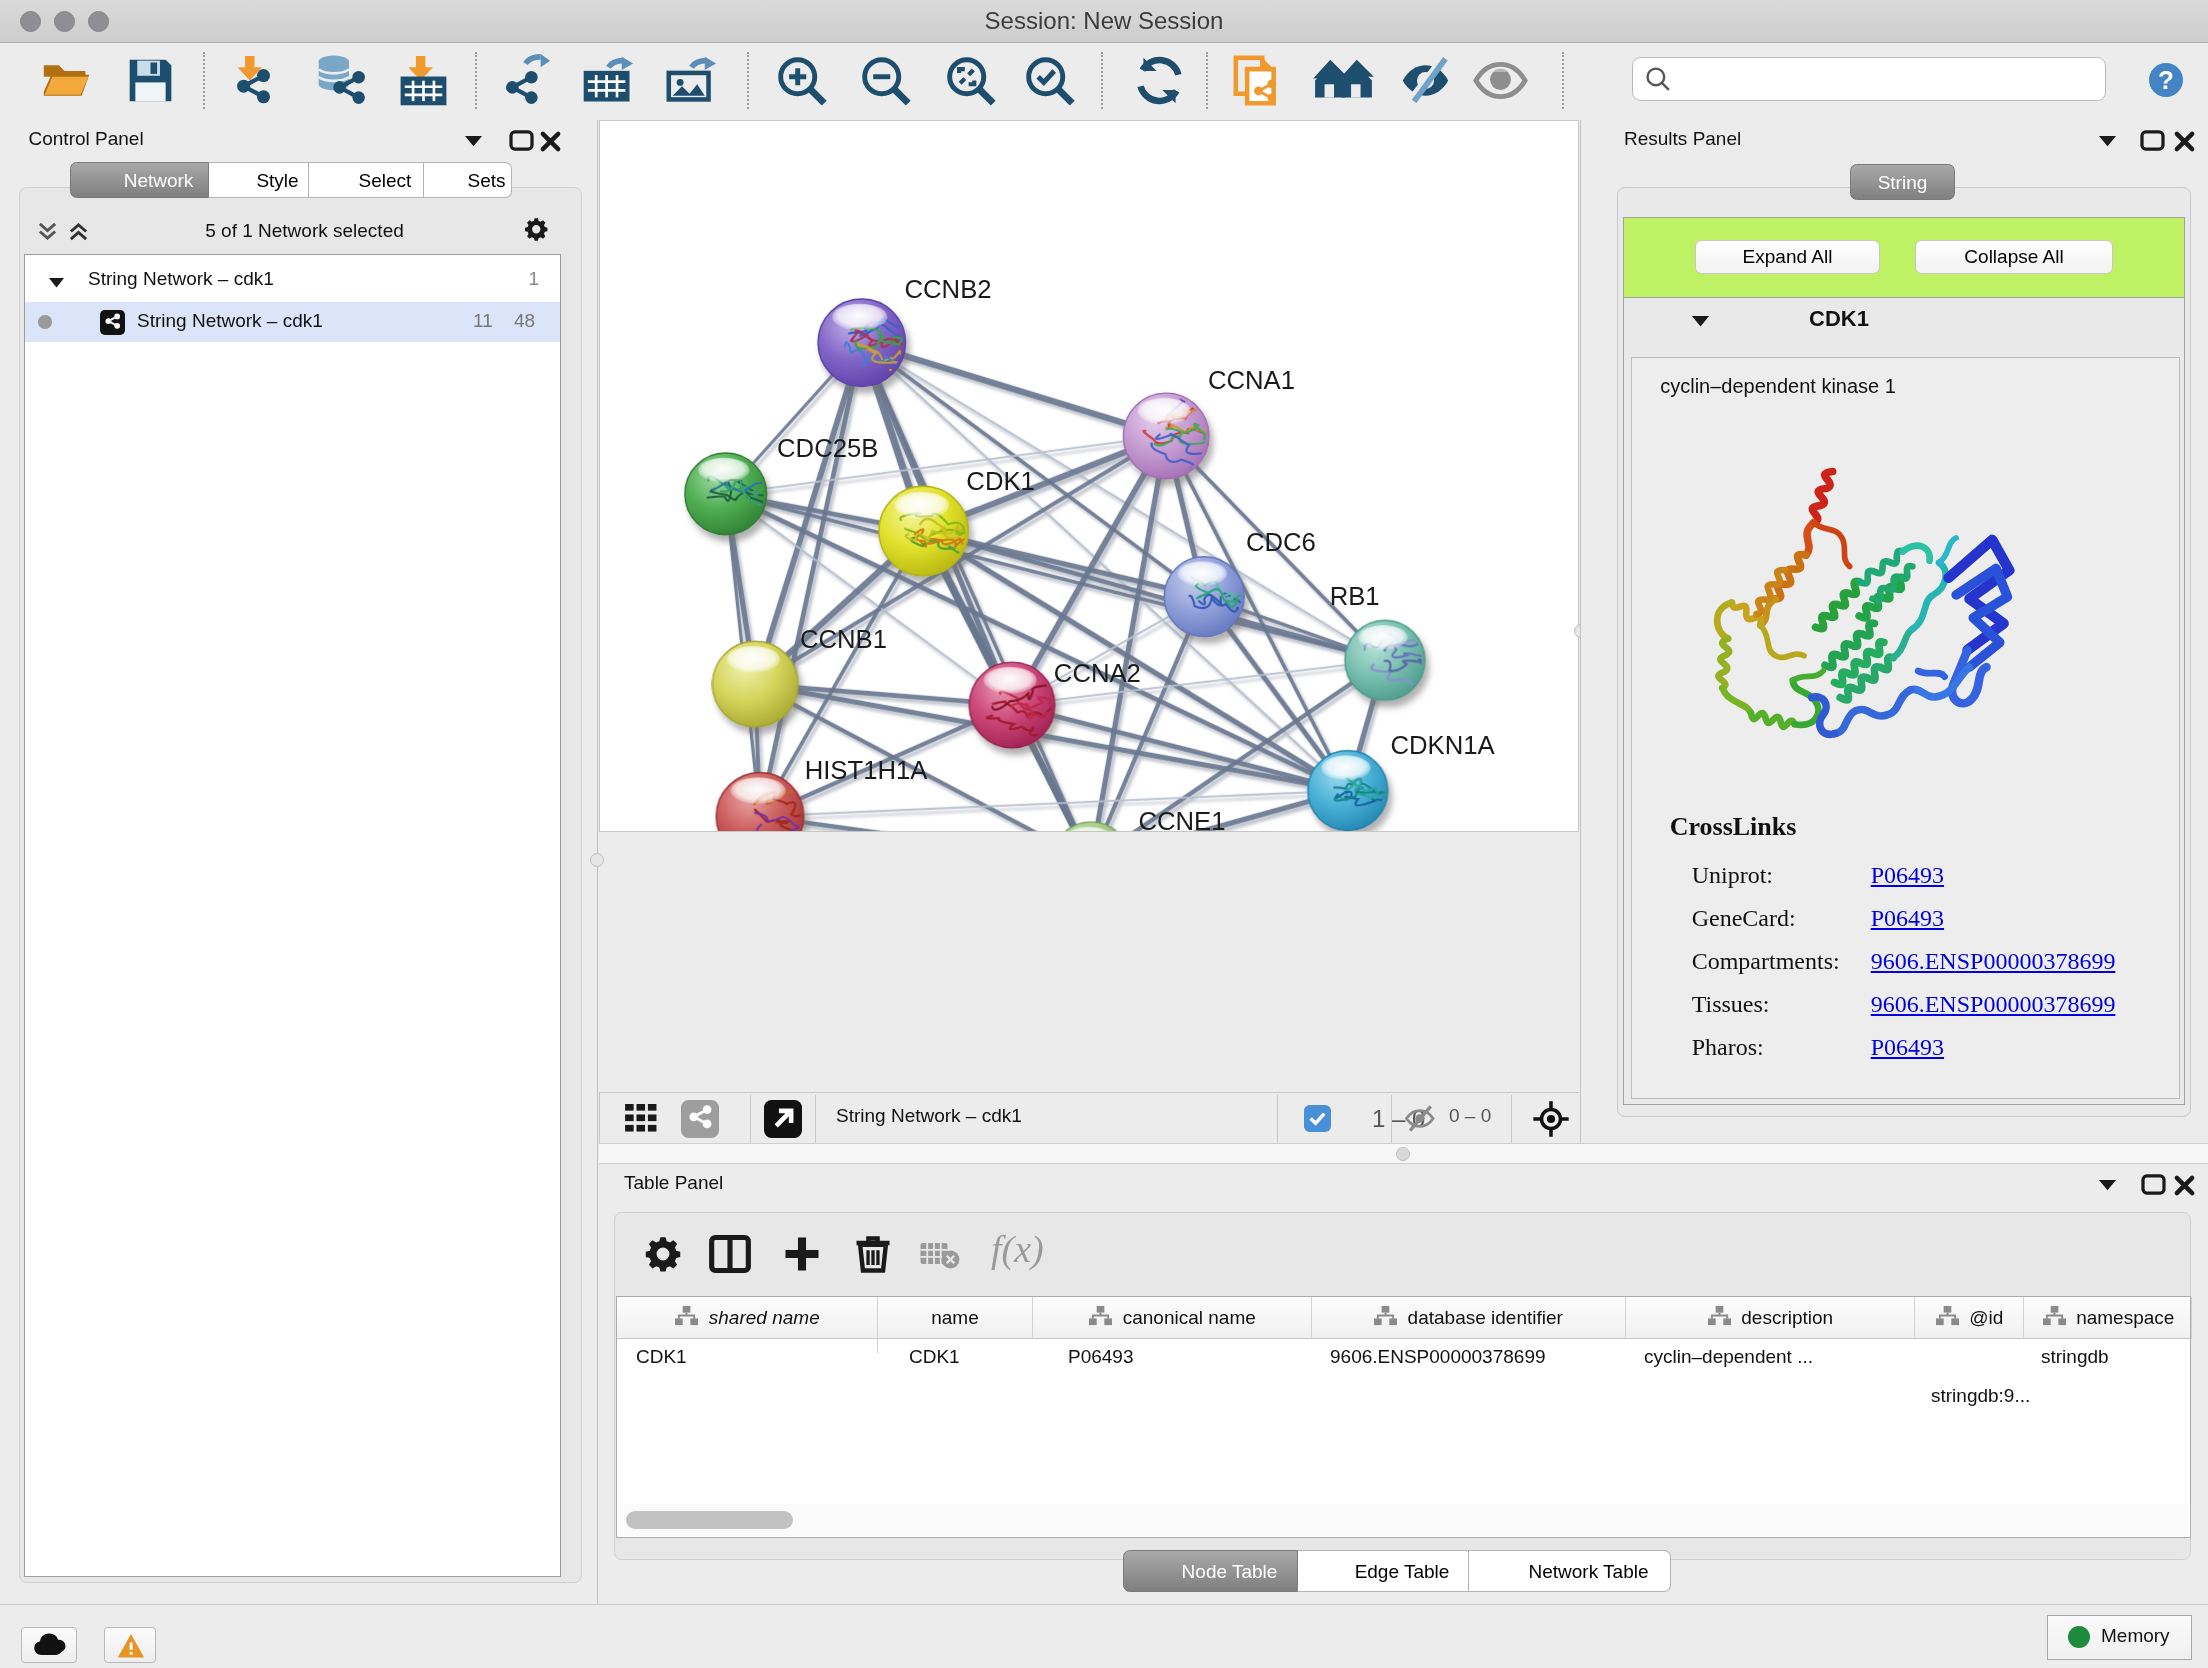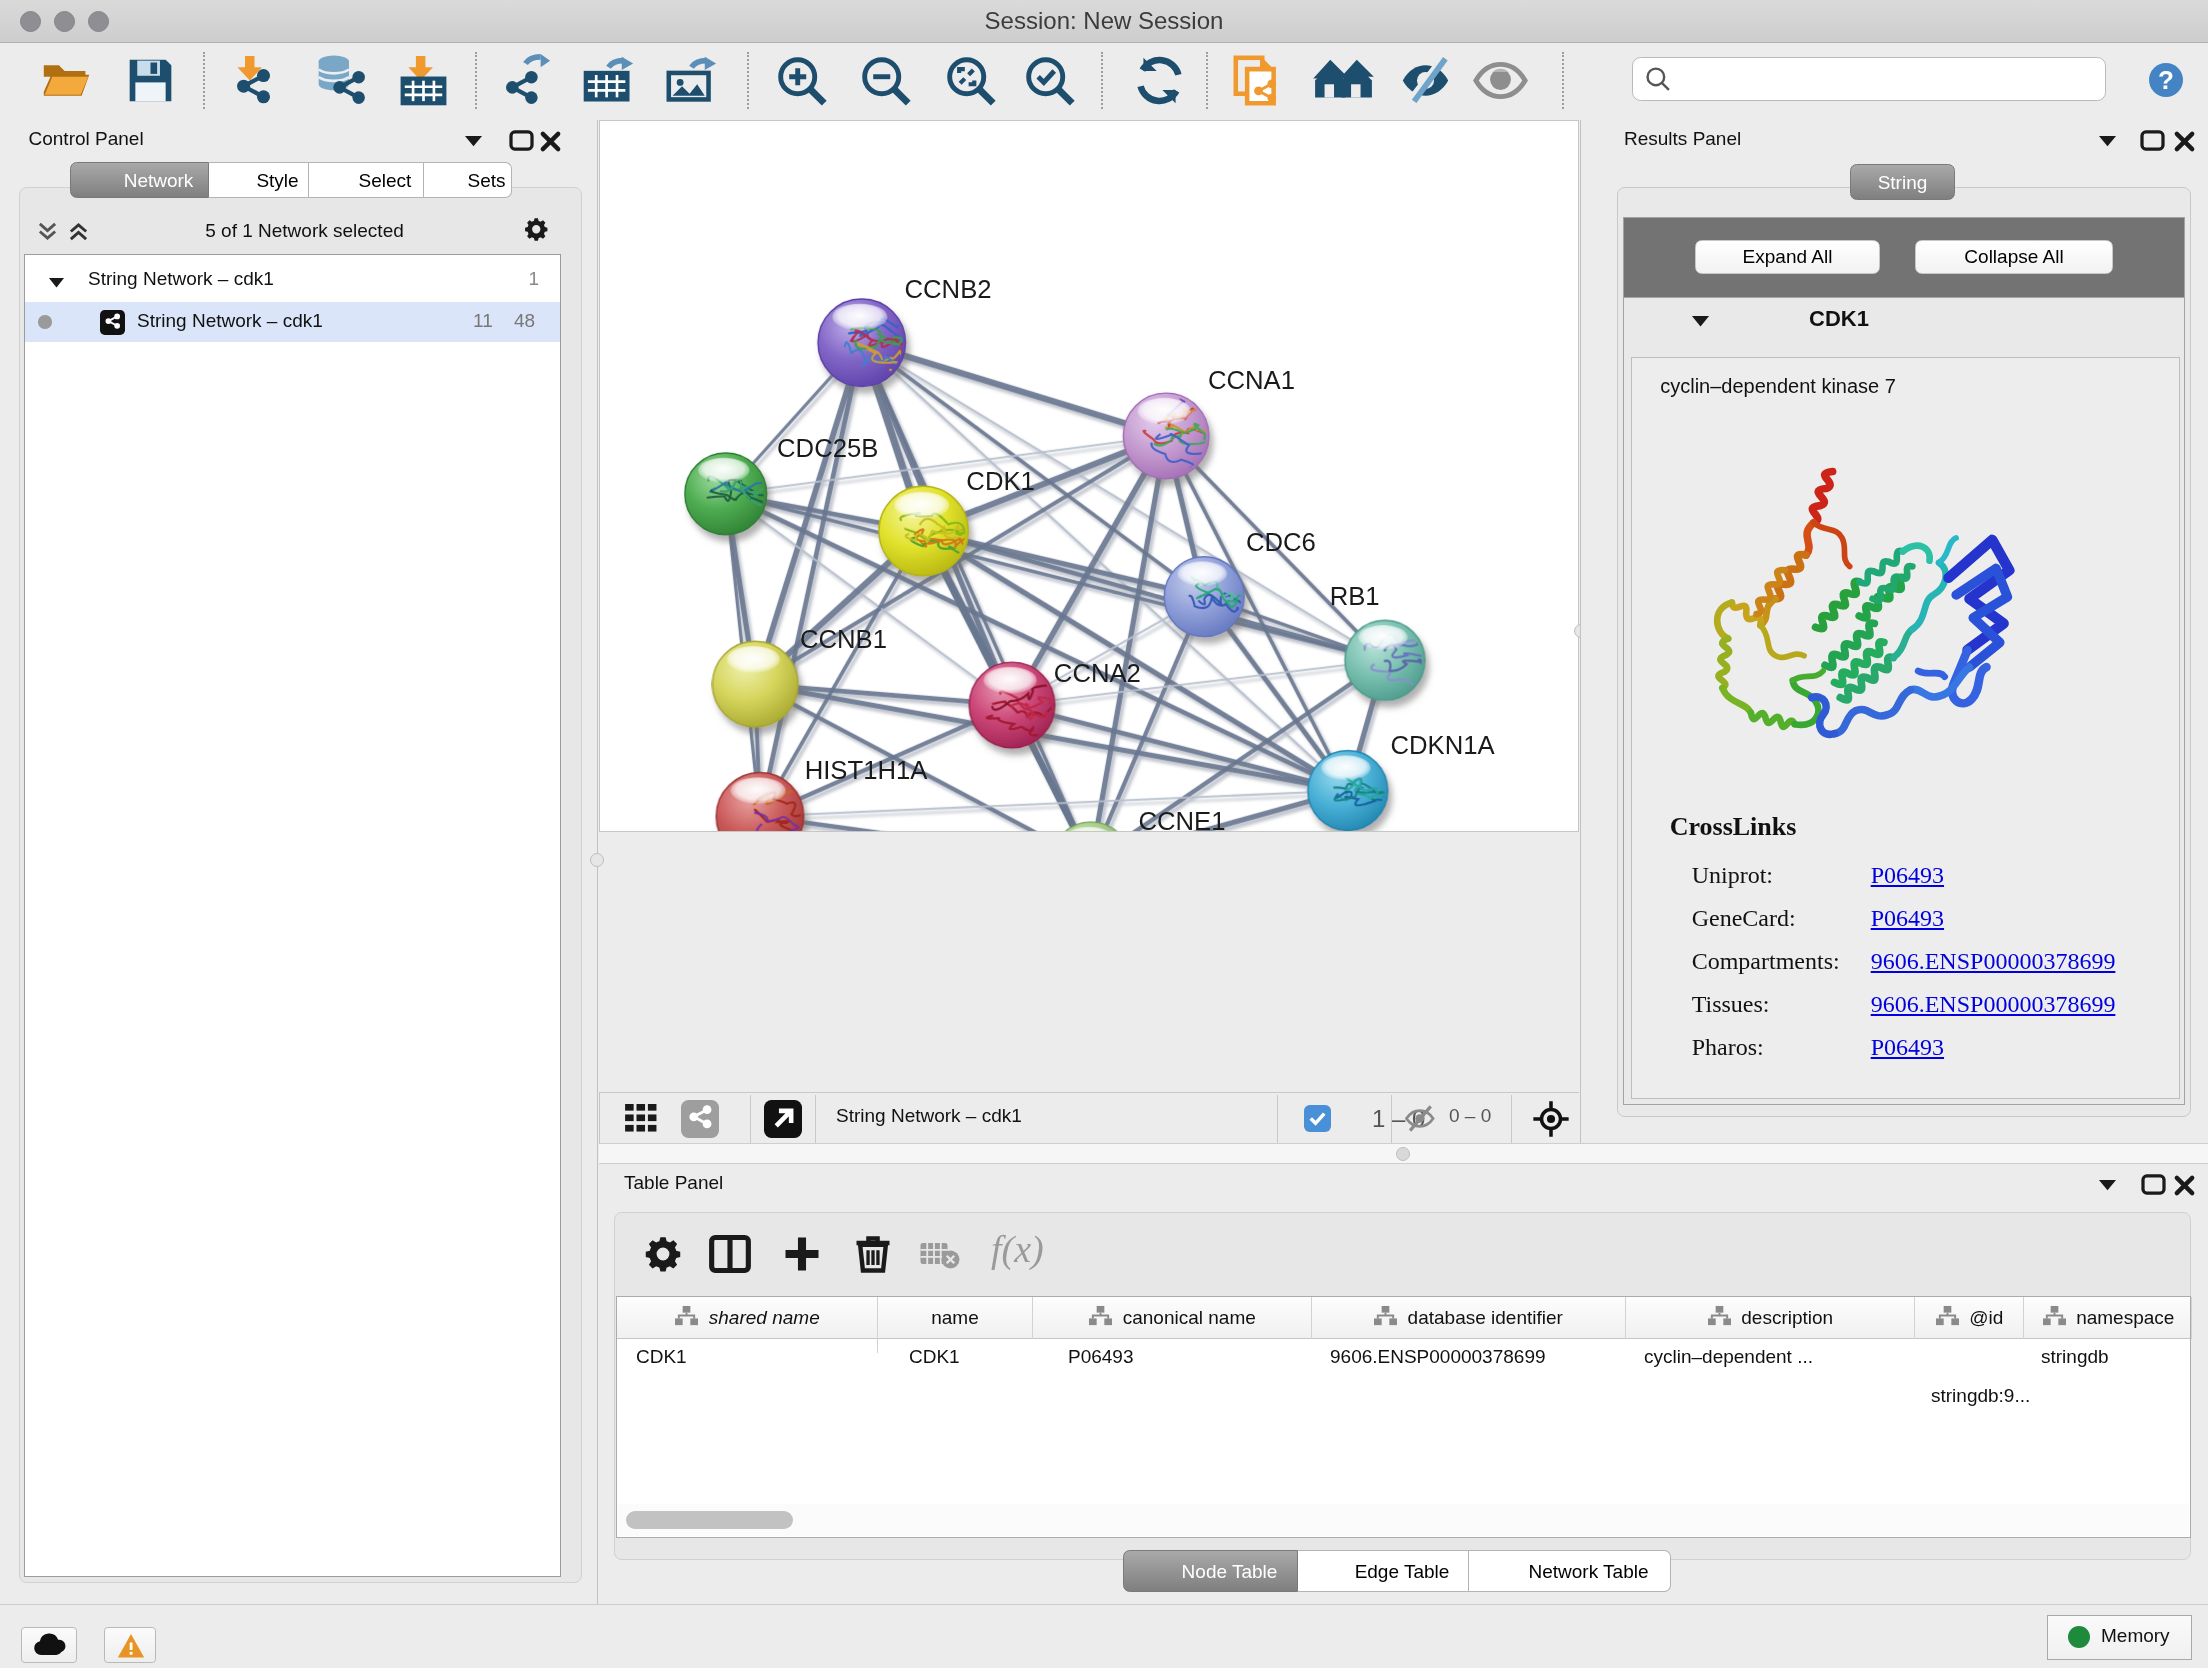--- a/index.html
+++ b/index.html
@@ -633,33 +633,33 @@
         <rect x="2" y="2" width="22" height="18" rx="4" fill="none" stroke="#1a1a1a" stroke-width="3.4"></rect>
       </svg>
     </div>
   <div class="abs" style="left:592px;top:9.5px;">
       <svg width="23" height="23" viewBox="0 0 24 24">
         <path d="M4 4l16 16M20 4L4 20" stroke="#1a1a1a" stroke-width="4.6" stroke-linecap="round"></path>
       </svg>
     </div>
   <div class="abs" style="left:36px;top:67px;width:574px;height:930px;background:#e9e9e9;border:1px solid #c8c8c8;border-radius:7.6px;"></div>
   <div class="abs" style="left:269px;top:44px;width:105px;height:36px;background:linear-gradient(#a9a9a9,#7f7f7f);border:1px solid #7a7a7a;border-radius:6.7px;color:#fff;font-size:19px;text-align:center;line-height:36px;">String</div>
-  <div class="abs" style="left:42px;top:97px;width:562px;height:100px;background:#737373;border:1px solid #a3a3a3;">
+  <div class="abs" style="left:42px;top:97px;width:562px;height:100px;background:#bef264;border:1px solid #a3a3a3;">
     <div class="btn abs" style="left:71px;top:22px;width:185px;height:34px;line-height:32px;">Expand All</div>
     <div class="btn abs" style="left:291px;top:22px;width:198px;height:34px;line-height:32px;">Collapse All</div>
   </div>
   <div class="abs" style="left:42px;top:177px;width:562px;height:808px;background:#e9e9e9;border:1px solid #a3a3a3;">
     <div class="abs" style="left:67px;top:17px;">
         <svg width="19" height="12.4" viewBox="0 0 20 13">
           <path d="M1 1h18l-9 11z" fill="#1a1a1a"></path>
         </svg>
       </div>
     <div class="abs" style="left:185px;top:7.6px;font-size:22px;font-weight:bold;color:#111;">CDK1</div>
     <div class="abs" style="left:6.7px;top:59px;width:549px;height:742px;background:#ededed;border:1px solid #bdbdbd;">
-      <div class="abs" style="left:28.5px;top:17px;font-size:20px;color:#111;">cyclin–dependent kinase 7</div>
+      <div class="abs" style="left:28.5px;top:17px;font-size:20px;color:#111;">cyclin–dependent kinase 1</div>
       <div class="abs" style="left:41px;top:98px;">
           <svg width="361" height="314" viewBox="0 0 380 330">
             <path d="M 168 16 C 146 18 176 29 161 34 C 139 36 170 47 155 52 C 133 54 163 65 148 70" fill="none" stroke="#cc2418" stroke-width="8" stroke-linecap="round"></path>
             <path d="M148 70 C 132 84 150 92 140 104" fill="none" stroke="#d44e16" stroke-width="8" stroke-linecap="round" stroke-linejoin="round"></path>
             <path d="M 140 104 C 118 100 145 119 129 119 C 108 116 134 134 119 135 C 97 131 124 150 108 150" fill="none" stroke="#cc7014" stroke-width="8" stroke-linecap="round"></path>
             <path d="M108 150 C 92 160 104 170 92 178" fill="none" stroke="#c89218" stroke-width="7" stroke-linecap="round" stroke-linejoin="round"></path>
             <path d="M 92 178 C 95 158 78 181 77 166 C 80 146 63 169 62 154" fill="none" stroke="#c8a41c" stroke-width="7" stroke-linecap="round"></path>
             <path d="M62 154 C 40 160 44 186 58 192" fill="none" stroke="#b4ac1e" stroke-width="7" stroke-linecap="round" stroke-linejoin="round"></path>
             <path d="M 58 192 C 40 199 68 202 56 209 C 38 216 66 219 54 227 C 36 233 64 237 52 244" fill="none" stroke="#96b020" stroke-width="7" stroke-linecap="round"></path>
             <path d="M52 244 C 60 262 76 258 82 270" fill="none" stroke="#78b424" stroke-width="7" stroke-linecap="round" stroke-linejoin="round"></path>

